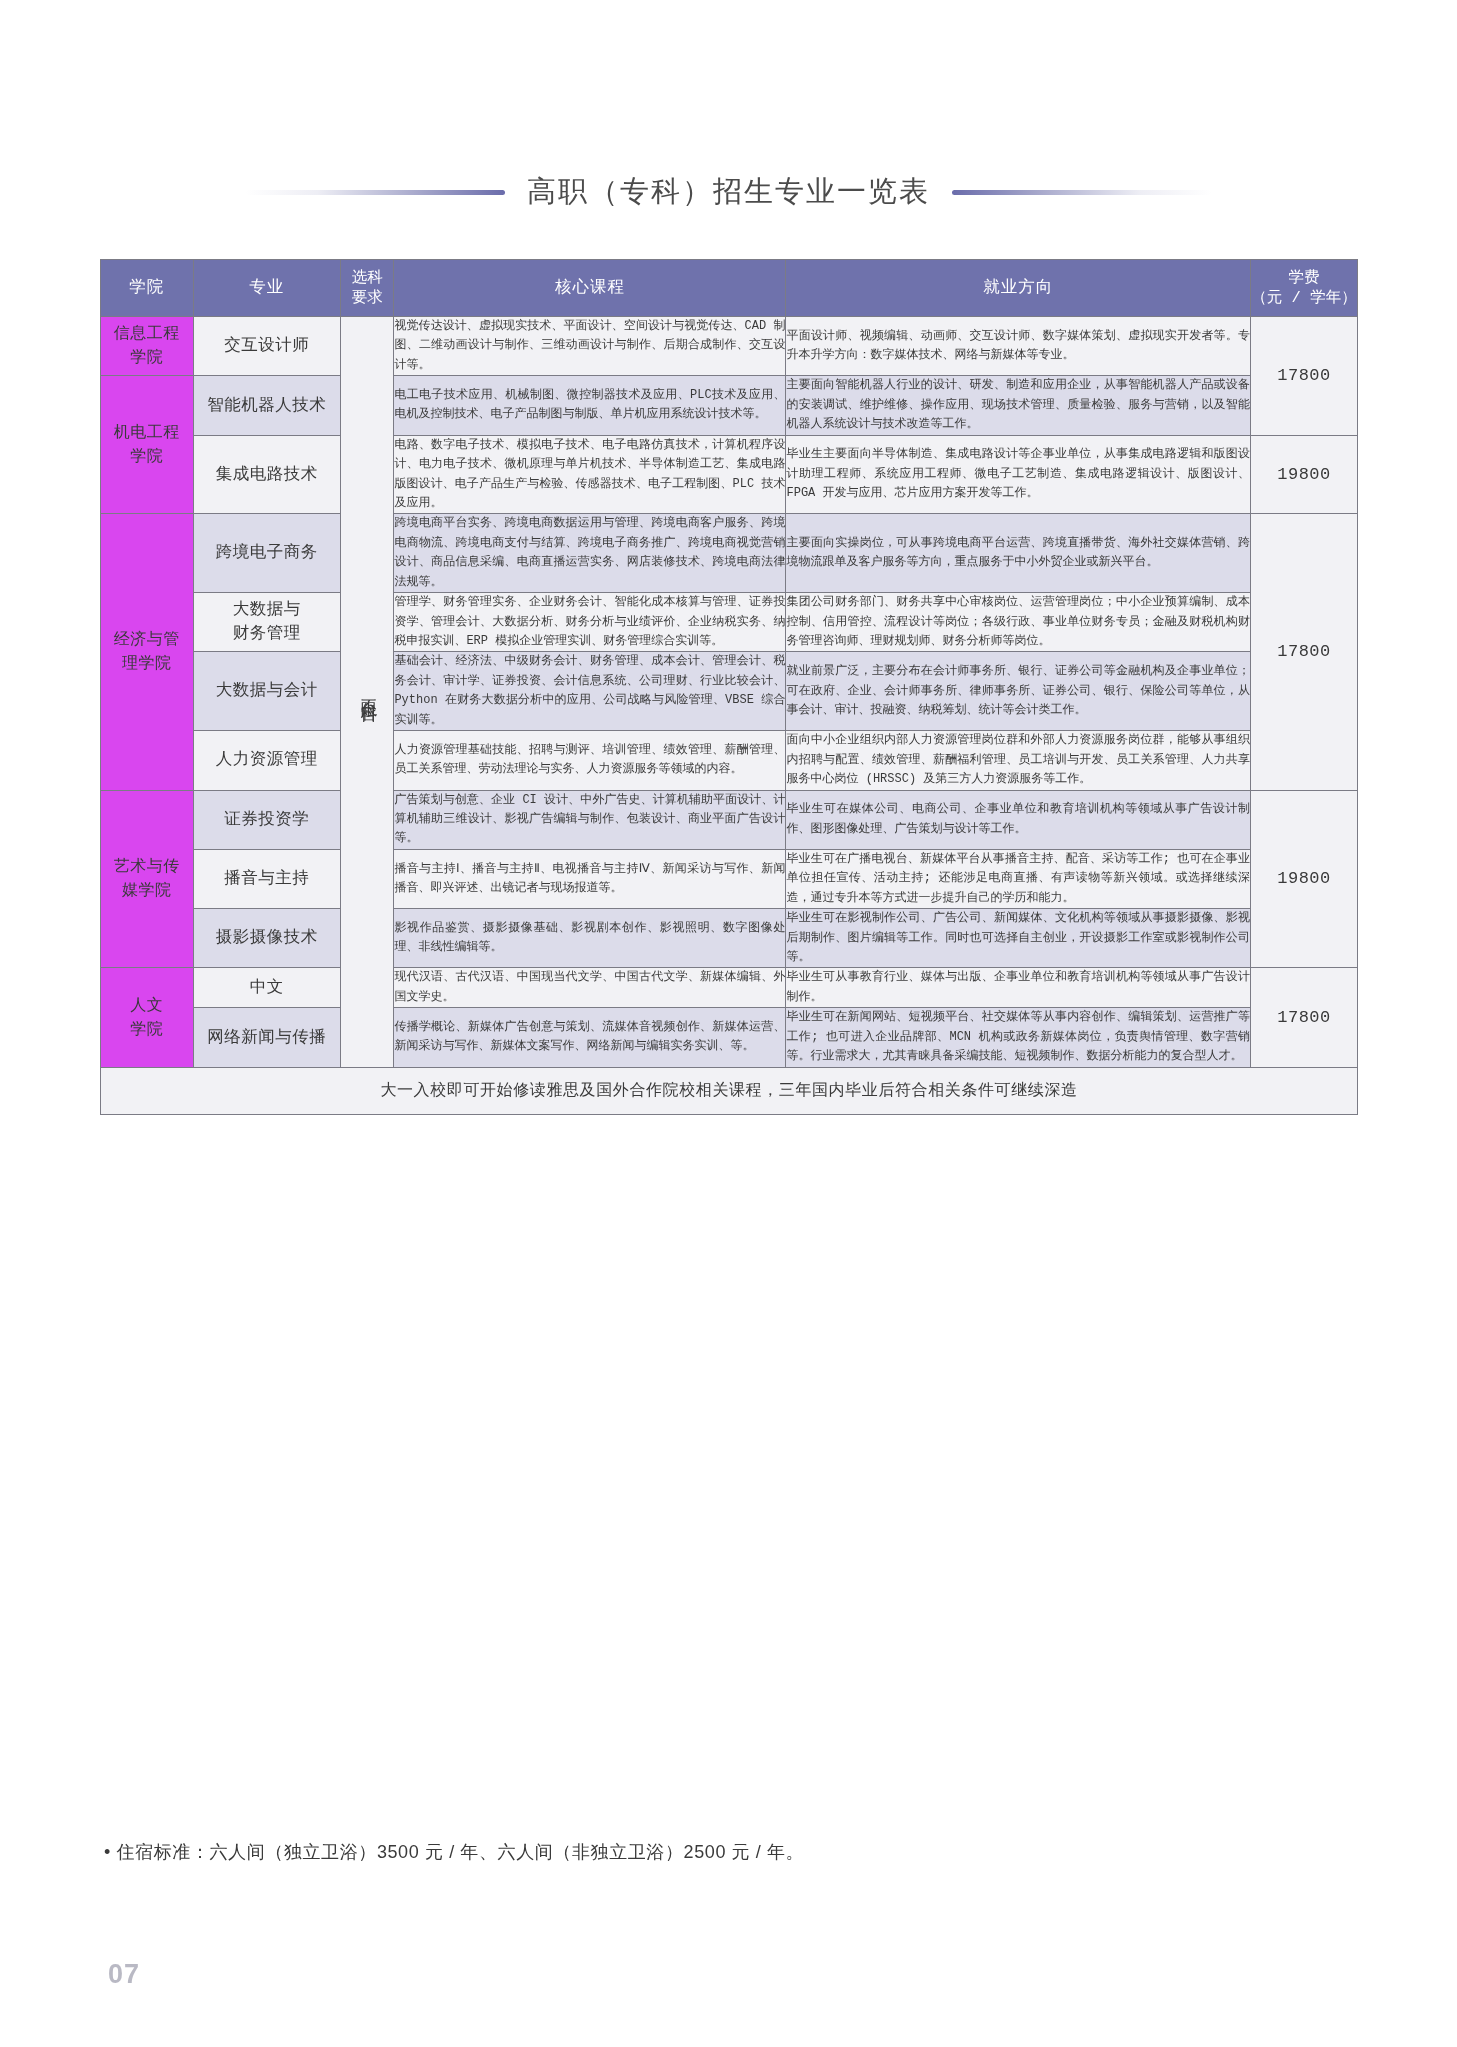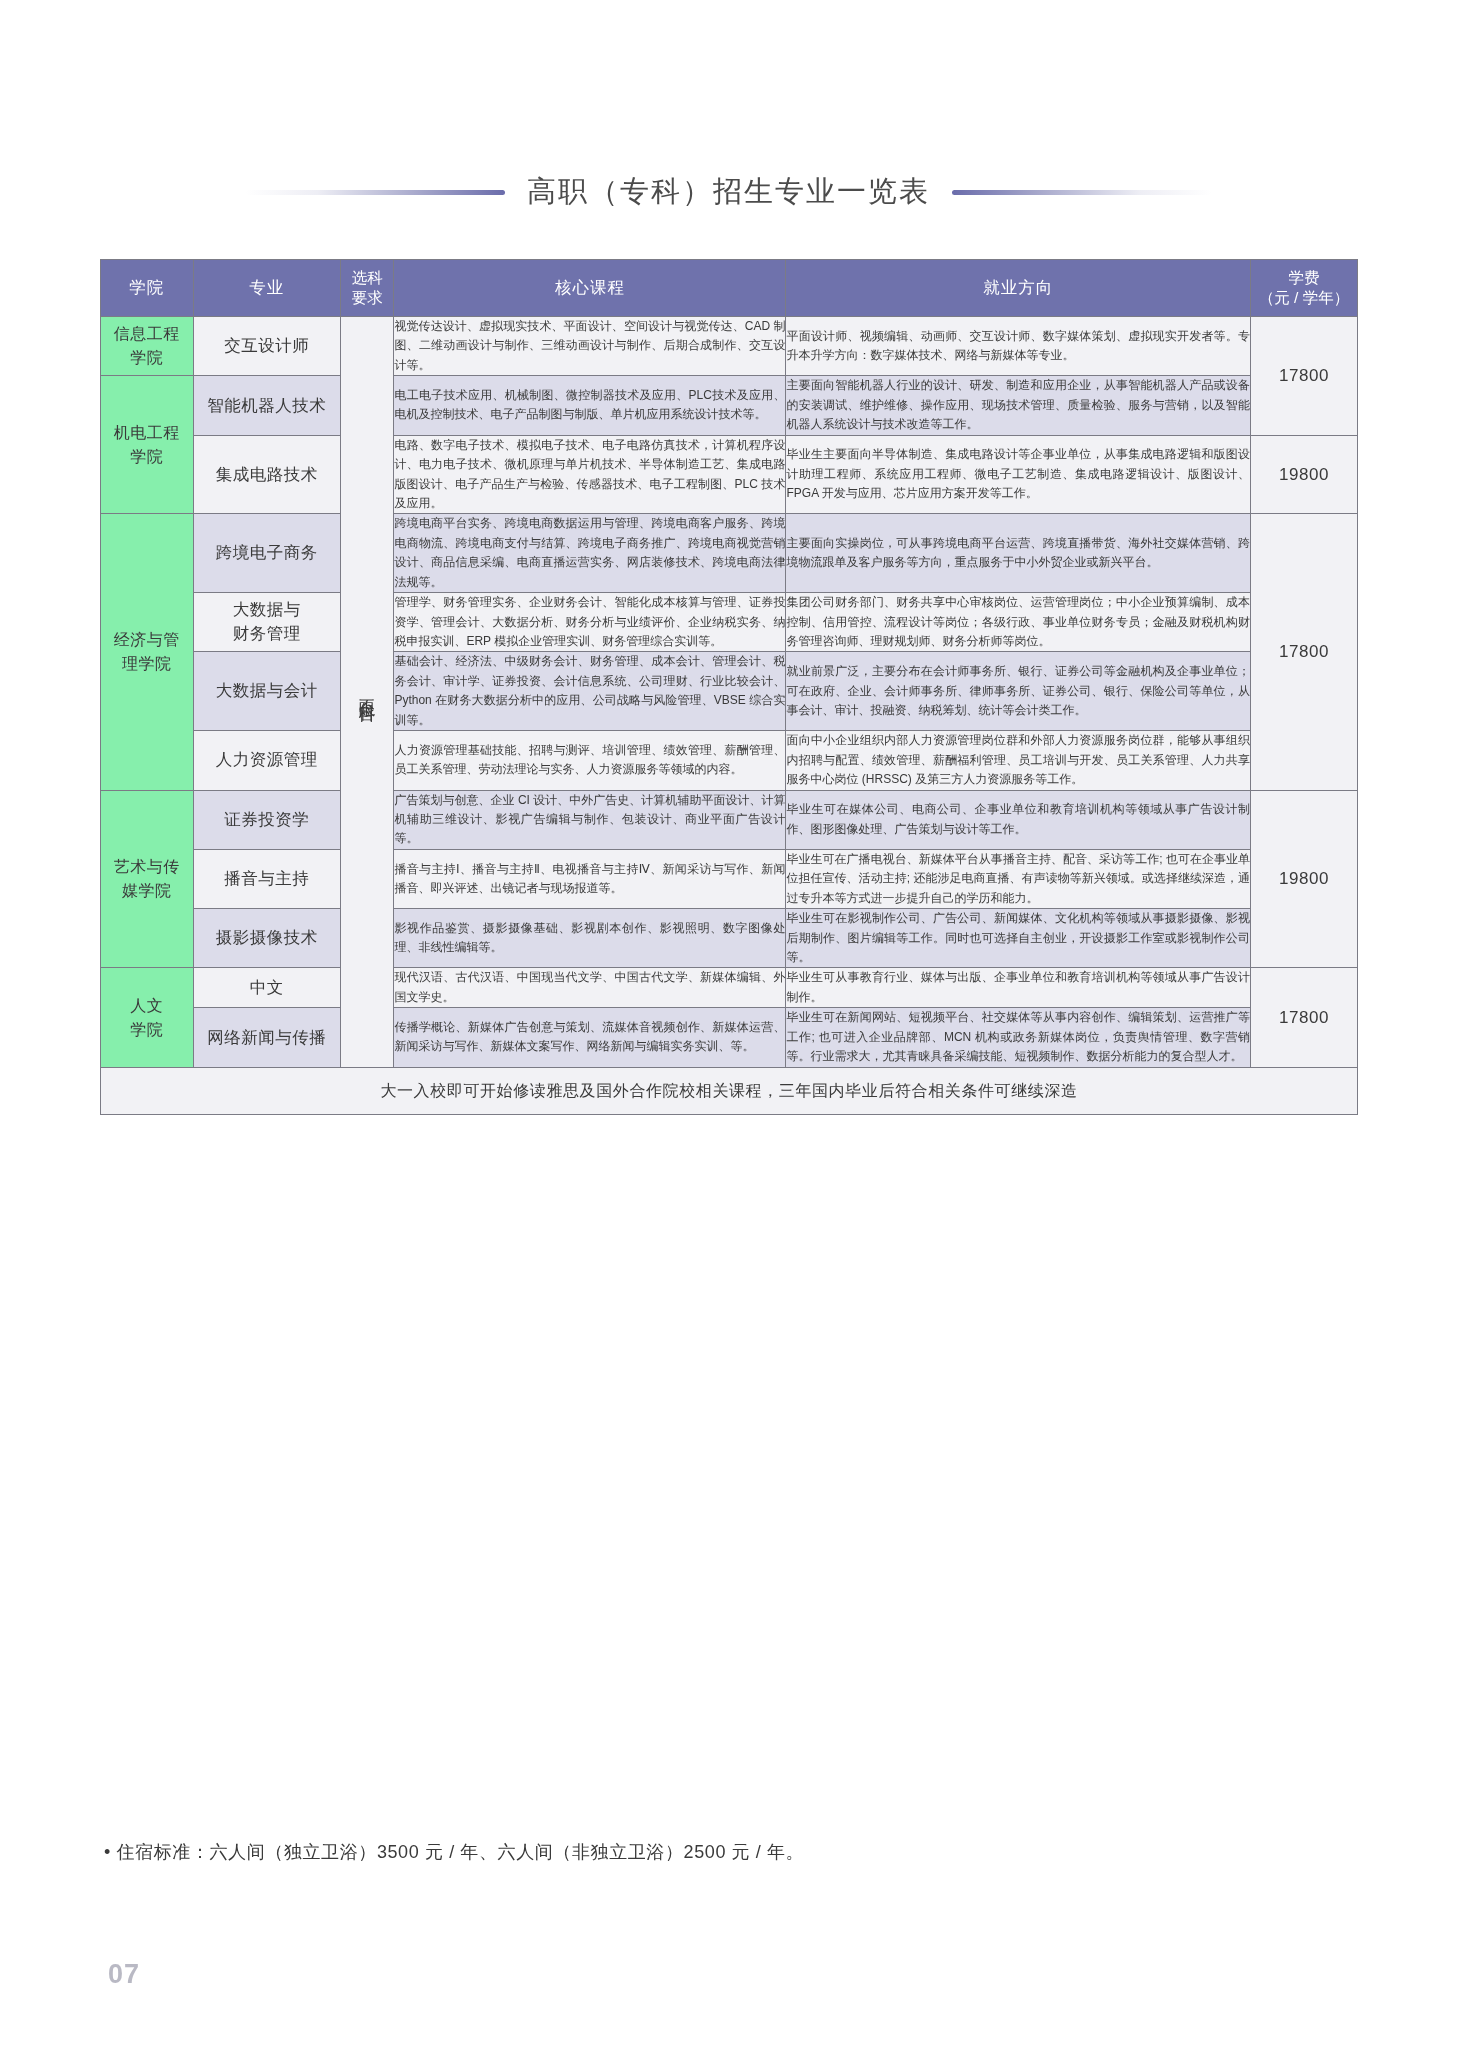--- a/index.html
+++ b/index.html
@@ -34,20 +34,21 @@
     color:#4b4b4b;
     white-space:nowrap;
     font-weight:400;
   }
 
   
   .table-area{
     position:absolute;
     top:259px;left:100px;
     width:1321px;
+    font-family:Liberation Mono, monospace;
   }
   table.main{
     border-collapse:collapse;
     width:1258px;
     table-layout:fixed;
   }
   table.main td, table.main th{
     border:1px solid #7b7b85;
     vertical-align:middle;
     padding:0;
@@ -64,21 +65,21 @@
     letter-spacing:1px;
   }
   thead th.tight{ font-size:15.5px; letter-spacing:0; }
 
   
   td.college{
     text-align:center;
     font-size:16px;
     line-height:1.5;
     letter-spacing:0.5px;
-    background:#86efac;
+    background:#d946ef;
   }
   td.major{
     text-align:center;
     font-size:16.5px;
     line-height:1.45;
     letter-spacing:0.5px;
   }
   td.courses, td.jobs{
     font-size:12px;
     line-height:1.62;

